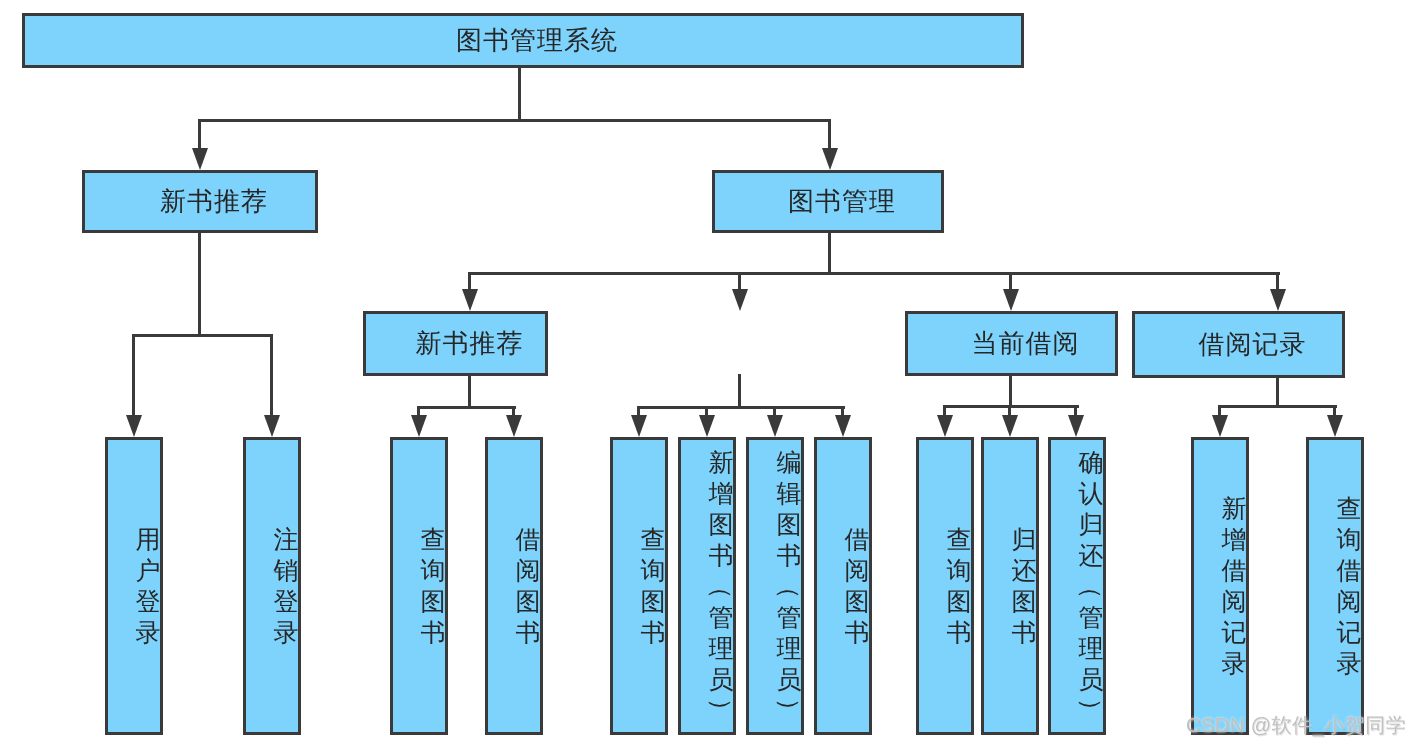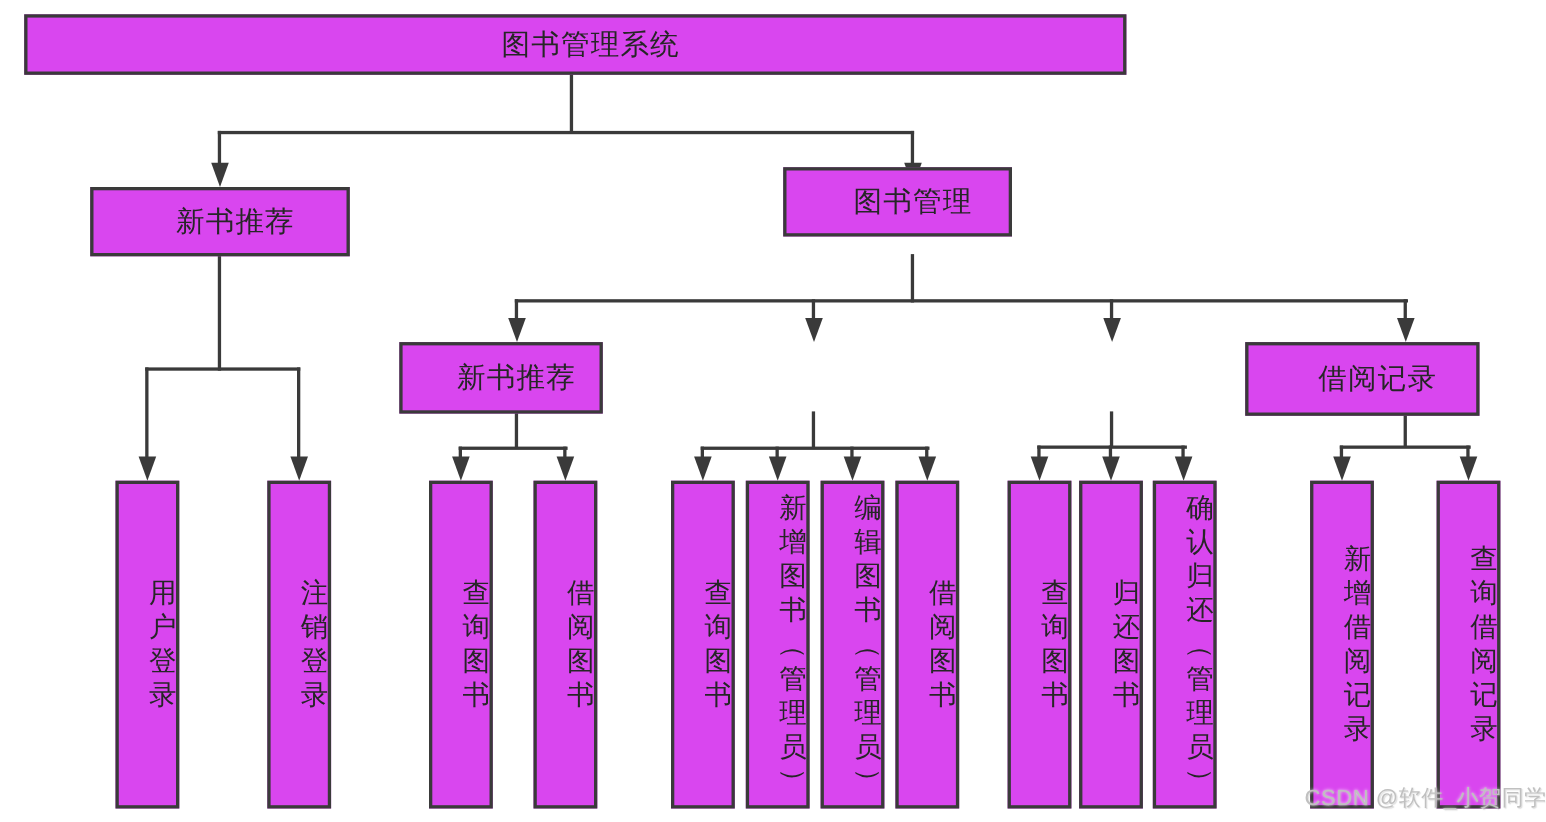--- a/index.html
+++ b/index.html
@@ -7,21 +7,21 @@
   }
   html,body{margin:0;padding:0;background:var(--background);}
   .canvas{
     position:relative;width:1405px;height:747px;overflow:hidden;
     background:var(--background);
     font-family:"Liberation Sans","DejaVu Sans",sans-serif;
     color:var(--text);
   }
   .box{
     position:absolute;box-sizing:border-box;border:3px solid var(--line);
-    background:#d946ef;display:flex;align-items:center;justify-content:center;padding-left:28px;
+    background:#7dd3fc;display:flex;align-items:center;justify-content:center;padding-left:28px;
   }
   .hlabel{font-size:26px;letter-spacing:1px;color:var(--text);white-space:nowrap;}
   .vtext{display:flex;flex-direction:column;align-items:center;justify-content:center;}
   .vchar{height:31px;line-height:31px;font-size:25px;color:var(--text);display:flex;align-items:center;justify-content:center;}
   .vchar.rot{transform:rotate(90deg);}
   .line{position:absolute;background:var(--line);}
   .arr{
     position:absolute;width:0;height:0;
     border-style:solid;
     border-width:22px 8px 0 8px;
@@ -98,26 +98,29 @@
   <div class="arr" style="left:1212px;top:415px"></div>
   <div class="arr" style="left:1327px;top:415px"></div>
 
   <div class="box" style="left:22px;top:13px;width:1002px;height:55px">
     <span class="hlabel">图书管理系统</span>
   </div>
 
   <div class="box" style="left:82px;top:170px;width:236px;height:63px">
     <span class="hlabel">新书推荐</span>
   </div>
-  <div class="box" style="left:712px;top:152px;width:208px;height:63px">
+  <div class="box" style="left:712px;top:170px;width:232px;height:63px">
     <span class="hlabel">图书管理</span>
   </div>
 
   <div class="box" style="left:363px;top:311px;width:185px;height:65px">
     <span class="hlabel">新书推荐</span>
+  </div>
+  <div class="box" style="left:905px;top:311px;width:213px;height:65px">
+    <span class="hlabel">当前借阅</span>
   </div>
   <div class="box" style="left:1132px;top:311px;width:213px;height:67px">
     <span class="hlabel">借阅记录</span>
   </div>
 
   <div class="box" style="left:105px;top:437px;width:58px;height:298px">
     <span class="vtext">
         <span class="vchar">用</span>
         <span class="vchar">户</span>
         <span class="vchar">登</span>

